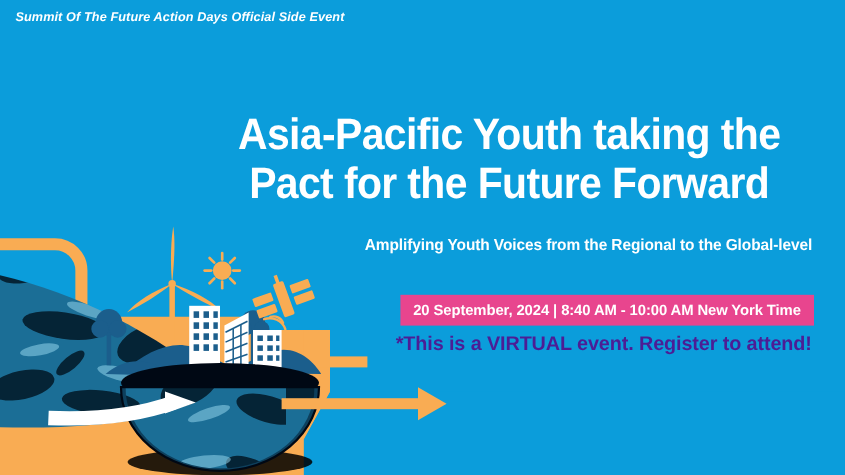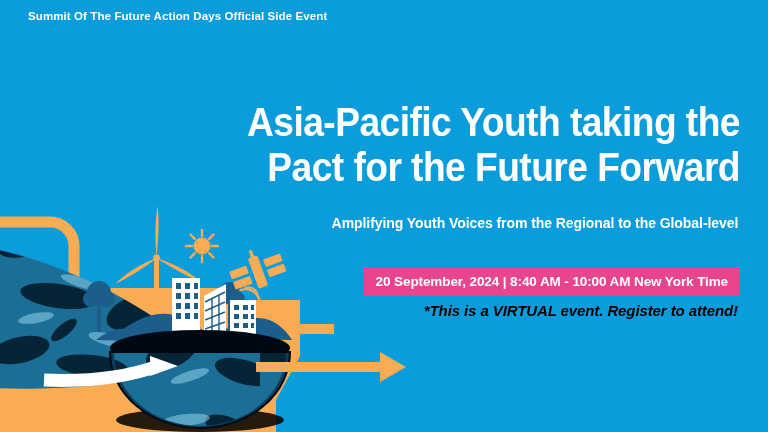--- a/index.html
+++ b/index.html
@@ -19,33 +19,34 @@
 
   
   .art{
     position:absolute;left:0;top:0;width:768px;height:432px;
     pointer-events:none;
   }
 
   
   .eyebrow{
     position:absolute;
-    left:28px;top:10px;
+    left:14px;top:10px;
     font-size:11.5px;
     font-weight:bold;
+    font-style:italic;
     letter-spacing:.1px;
     color:#ffffff;
     white-space:nowrap;
   }
 
   .title-block{
     position:absolute;
     right:28px;top:100px;
     width:596px;
-    text-align:right;
+    text-align:center;
   }
   .title{
     margin:0;
     color:#ffffff;
     font-size:40px;
     line-height:1.12;
     font-weight:bold;
     letter-spacing:-0.6px;
     transform:scaleX(.93);
     transform-origin:right center;
@@ -73,24 +74,23 @@
     font-size:13.5px;
     font-weight:bold;
     padding:6px 12px 7px 12px;
     white-space:nowrap;
     letter-spacing:-0.1px;
   }
 
   .virtual-note{
     position:absolute;
     right:30px;top:302px;
-    color:#000000;
-    font-size:15px;
-    font-weight:bold;
-    font-style:italic;
+    color:#4c1d95;
+    font-size:18px;
+    font-weight:bold;
     white-space:nowrap;
     letter-spacing:-0.1px;
   }
 </style>
 </head>
 <body>
 
 <div class="banner">
 
   <svg class="art" viewBox="0 0 768 432" width="768" height="432" xmlns="http://www.w3.org/2000/svg">

